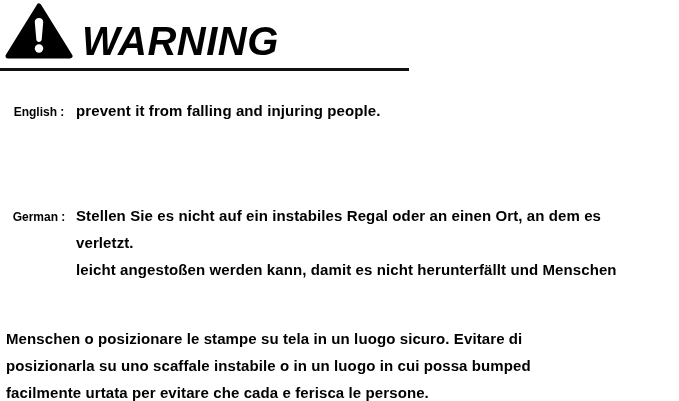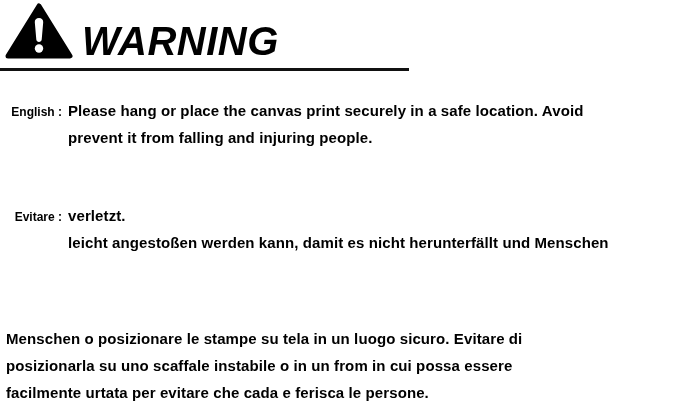--- a/index.html
+++ b/index.html
@@ -56,25 +56,26 @@
     width: 679px;
     display: flex;
     align-items: baseline;
   }
   .section.english { top: 97px; }
   .section.german  { top: 202px; }
   .section.italian { top: 325px; }
   .lang-label {
     width: 62px;
     flex: 0 0 62px;
-    text-align: right;
+    text-align: center;
     font-size: 12px;
     font-weight: bold;
     line-height: 27px;
     white-space: nowrap;
+    padding-left: 8px;
   }
   .lines {
     margin-left: 6px;
     flex: 1 1 auto;
   }
   .line {
     font-size: 15px;
     font-weight: bold;
     line-height: 27px;
     letter-spacing: 0.1px;
@@ -95,34 +96,34 @@
       </svg>
     </span>
     <h1 class="warning-title">WARNING</h1>
   </div>
 
   <div class="header-rule"></div>
 
   <div class="section english">
     <div class="lang-label">English :</div>
     <div class="lines">
-      <div class="line">Please hang or place the canvas print securely in a safe location. Avoid</div>
       <div class="line">prevent it from falling and injuring people.</div>
     </div>
   </div>
 
   <div class="section german">
-    <div class="lang-label">Evitare :</div>
+    <div class="lang-label">German :</div>
     <div class="lines">
+      <div class="line">Stellen Sie es nicht auf ein instabiles Regal oder an einen Ort, an dem es</div>
       <div class="line">verletzt.</div>
       <div class="line">leicht angestoßen werden kann, damit es nicht herunterfällt und Menschen</div>
     </div>
   </div>
 
   <div class="section italian">
     <div class="lines">
       <div class="line">Menschen o posizionare le stampe su tela in un luogo sicuro. Evitare di</div>
-      <div class="line">posizionarla su uno scaffale instabile o in un from in cui possa essere</div>
+      <div class="line">posizionarla su uno scaffale instabile o in un luogo in cui possa bumped</div>
       <div class="line">facilmente urtata per evitare che cada e ferisca le persone.</div>
     </div>
   </div>
 
 </div>
 
 </body></html>

